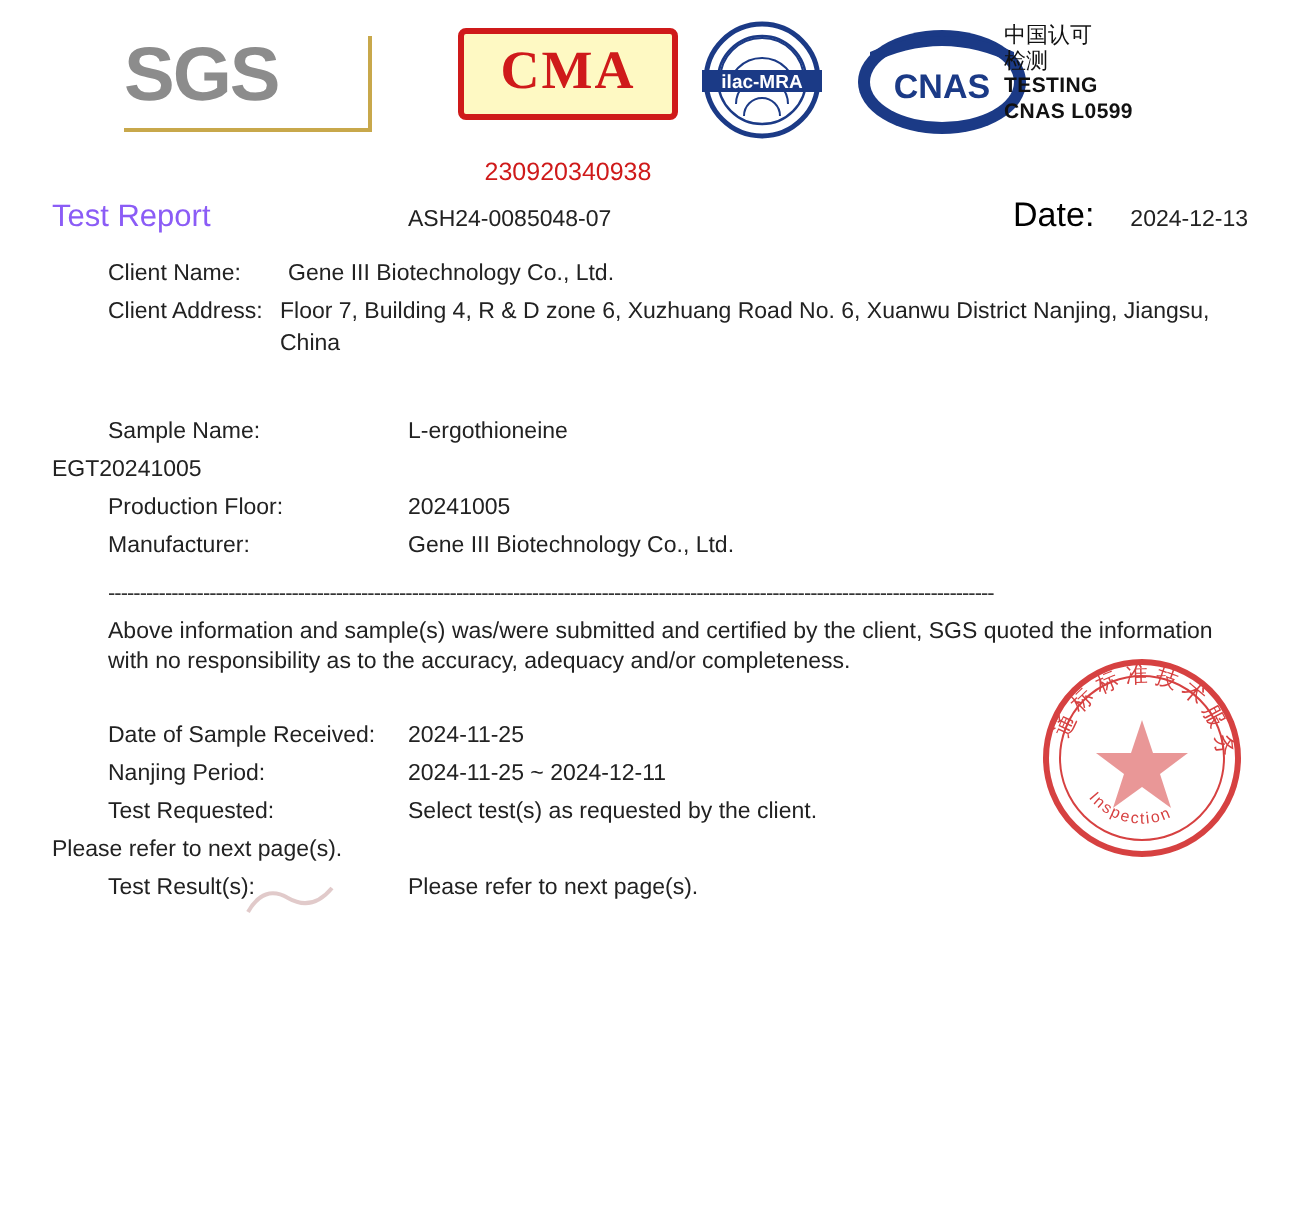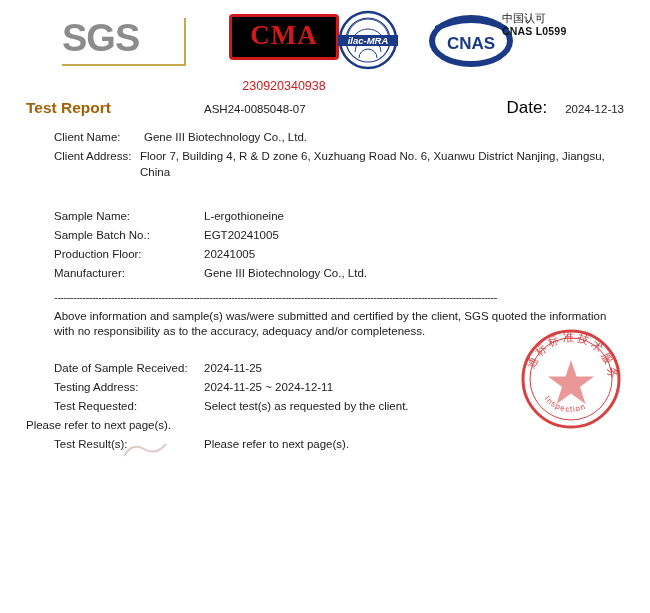--- a/index.html
+++ b/index.html
@@ -63,45 +63,44 @@
     width: 120px;
     text-align: center;
   }
   .cma-box {
     width: 104px;
     height: 40px;
     margin: 0 auto;
     border: 3px solid #cf1a1a;
     border-radius: 4px;
     position: relative;
-    background: #000000;
+    background: #fef9c3;
   }
   .cma-box .cma-text {
     font-family: "Liberation Serif", serif;
     font-weight: bold;
     font-size: 27px;
     color: #cf1a1a;
     line-height: 36px;
     letter-spacing: 1px;
   }
   .cma-num {
     font-size: 12.5px;
     color: #cf1a1a;
     margin-top: 19px;
     letter-spacing: 0px;
   }
 
   
   .ilac {
     position: absolute;
-    left: 303px;
+    left: 316px;
     top: 10px;
     width: 78px;
     height: 60px;
-    font-style: italic;
   }
   .ilac-svg { display:block; }
 
   
   .cnas {
     position: absolute;
     left: 400px;
     top: 12px;
     width: 90px;
     height: 58px;
@@ -125,22 +124,22 @@
     margin: 0 26px;
     position: relative;
   }
   .title-row {
     display: flex;
     align-items: baseline;
     margin-top: 6px;
   }
   .title {
     font-size: 15.5px;
-    font-weight: bold;
-    color: #a16207;
+    font-weight: normal;
+    color: #8b5cf6;
     width: 178px;
   }
   .report-no {
     font-size: 11.5px;
     color: #222;
     flex: 1;
   }
   .date-label {
     font-size: 17px;
     font-weight: normal;
@@ -255,20 +254,22 @@
       <ellipse cx="45" cy="29" rx="42" ry="26" fill="#1b3a86"></ellipse>
       <ellipse cx="45" cy="29" rx="36" ry="20" fill="#ffffff"></ellipse>
       <path d="M3 29 a42 26 0 0 1 84 0 z" fill="#1b3a86" opacity="0"></path>
       <path d="M9 20 Q45 2 81 20 L81 14 Q45 -2 9 14 Z" fill="#1b3a86"></path>
       <text x="45" y="37" font-family="Liberation Sans, sans-serif" font-size="17" font-weight="bold" fill="#1b3a86" text-anchor="middle">CNAS</text>
     </svg>
   </div>
 
   <div class="cn-text">
     <div class="cn-line">中国认可</div>
+    <div class="cn-line">检测</div>
+    <div class="en-bold">TESTING</div>
     <div class="en-bold">CNAS L0599</div>
   </div>
 </div>
 
 <div class="sheet">
 
   <div class="title-row">
     <div class="title">Test Report</div>
     <div class="report-no">ASH24-0085048-07</div>
     <div class="date-label">Date:</div>
@@ -287,21 +288,20 @@
   </div>
 
   <div class="gap-md"></div>
 
   <div class="rows">
     <div class="row row2">
       <div class="lbl">Sample Name:</div>
       <div class="val">L-ergothioneine</div>
     </div>
     <div class="row row2">
-      <div class="lbl">Sample Batch No.:</div>
       <div class="val">EGT20241005</div>
     </div>
     <div class="row row2">
       <div class="lbl">Production Floor:</div>
       <div class="val">20241005</div>
     </div>
     <div class="row row2">
       <div class="lbl">Manufacturer:</div>
       <div class="val">Gene III Biotechnology Co., Ltd.</div>
     </div>
@@ -312,21 +312,21 @@
   <div class="disclaimer">Above information and sample(s) was/were submitted and certified by the client, SGS quoted the information with no responsibility as to the accuracy, adequacy and/or completeness.</div>
 
   <div class="gap-sm"></div>
 
   <div class="rows">
     <div class="row row2">
       <div class="lbl">Date of Sample Received:</div>
       <div class="val">2024-11-25</div>
     </div>
     <div class="row row2">
-      <div class="lbl">Testing Address:</div>
+      <div class="lbl">Nanjing Period:</div>
       <div class="val">2024-11-25 ~ 2024-12-11</div>
     </div>
     <div class="row row2">
       <div class="lbl">Test Requested:</div>
       <div class="val">Select test(s) as requested by the client.</div>
     </div>
     <div class="row row2">
       <div class="val">Please refer to next page(s).</div>
     </div>
     <div class="row row2">

